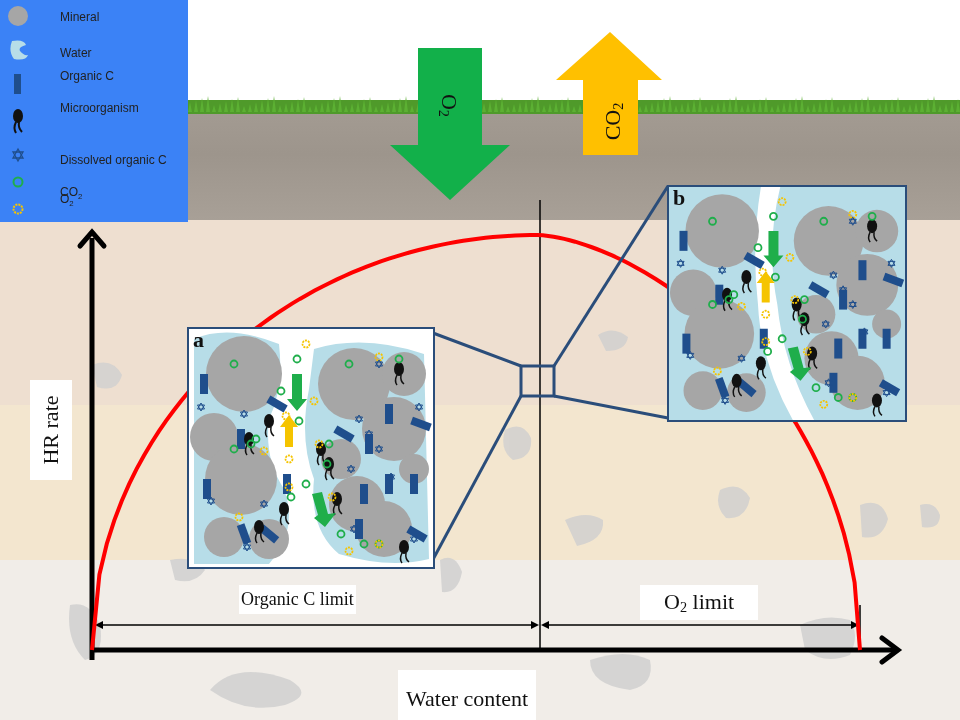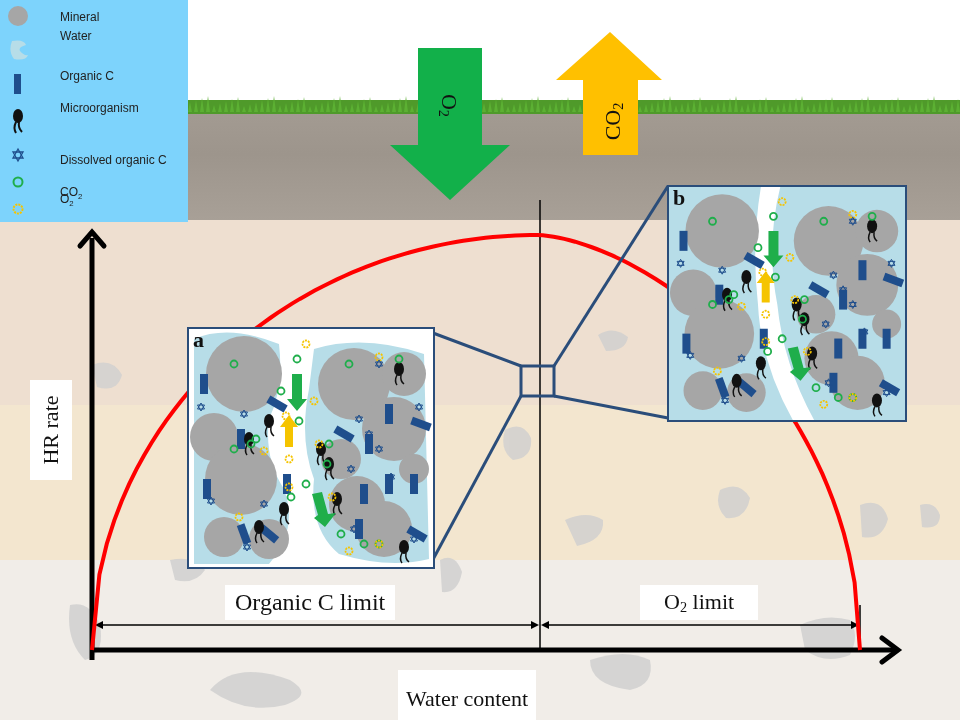--- a/index.html
+++ b/index.html
@@ -4,21 +4,21 @@
 <style>
   html,body{margin:0;padding:0;}
   body{width:960px;height:720px;position:relative;overflow:hidden;background:#f3efe9;font-family:"Liberation Serif",serif;}
   .layer{position:absolute;left:0;width:960px;}
   .sky{top:0;height:100px;background:#ffffff;}
   .topsoil{top:110px;height:110px;background:linear-gradient(180deg,#a39b92 0%,#9d958c 40%,#a8a097 100%);}
   .sand1{top:220px;height:185px;background:#eedfd0;}
   .sand2{top:405px;height:155px;background:#f3e6cf;}
   .sand3{top:560px;height:160px;background:#f1ede8;}
   svg.main{position:absolute;left:0;top:0;}
-  .legend{position:absolute;left:0;top:0;width:188px;height:222px;background:#7dd3fc;font-family:"Liberation Sans",sans-serif;font-size:12px;color:#222;}
+  .legend{position:absolute;left:0;top:0;width:188px;height:222px;background:#3b82f6;font-family:"Liberation Sans",sans-serif;font-size:12px;color:#222;}
   .legend-row{position:absolute;left:60px;height:16px;line-height:16px;}
   .legend-icon{position:absolute;left:4px;width:28px;height:20px;}
   .label-box{position:absolute;background:#fff;color:#111;font-family:"Liberation Serif",serif;white-space:nowrap;}
   .arrow-text{position:absolute;font-family:"Liberation Serif",serif;font-size:22px;color:#111;transform:rotate(90deg);transform-origin:center;white-space:nowrap;}
   sub{font-size:65%;vertical-align:-3px;}
   .inset{position:absolute;border:2px solid #2a4d7a;background:#fff;overflow:hidden;}
   .inset-label{position:absolute;left:4px;top:-2px;font-family:"Liberation Serif",serif;font-weight:bold;font-size:22px;color:#111;}
 </style>
 </head>
 <body>
@@ -93,21 +93,21 @@
 
 <div class="legend">
   <svg class="legend-icon" style="top:6px" viewBox="0 0 28 20">
       <circle cx="14" cy="10" r="10" fill="#a6a6a6"></circle>
     </svg>
   <div class="legend-row" style="top:9px">Mineral</div>
 
   <svg class="legend-icon" style="top:40px" viewBox="0 0 28 20">
       <path d="M8,1 q12,-2 14,4 q-8,2 -6,6 q4,5 8,4 q-2,6 -14,4 q-6,-8 -2,-18 z" fill="#b7dde8"></path>
     </svg>
-  <div class="legend-row" style="top:28px">Water</div>
+  <div class="legend-row" style="top:45px">Water</div>
 
   <svg class="legend-icon" style="top:74px" viewBox="0 0 28 20">
       <rect x="10" y="-2" width="7" height="24" fill="#1f4e8c"></rect>
     </svg>
   <div class="legend-row" style="top:68px">Organic C</div>
 
   <svg class="legend-icon" style="top:108px;height:26px" viewBox="0 0 28 26">
       <ellipse cx="14" cy="8" rx="5" ry="7" fill="#111"></ellipse>
       <path d="M12,14 q-3,6 0,11 M15,14 q-1,6 3,10" stroke="#111" stroke-width="2" fill="none"></path>
     </svg>
@@ -129,21 +129,21 @@
   <svg class="legend-icon" style="top:199px" viewBox="0 0 28 20">
       <circle cx="14" cy="10" r="4.5" stroke="#f5c400" stroke-width="2" stroke-dasharray="2 1" fill="none"></circle>
     </svg>
   <div class="legend-row" style="top:184px"><span>CO</span><sub>2</sub></div>
 </div>
 
 <div class="label-box" style="left:30px;top:380px;width:42px;height:100px;">
   <div style="position:absolute;left:50%;top:50%;transform:translate(-50%,-50%) rotate(-90deg);font-size:22px;">HR rate</div>
 </div>
 <div class="label-box" style="left:398px;top:670px;padding:16px 8px;font-size:22px;">Water content</div>
-<div class="label-box" style="left:225px;top:585px;padding:4px 10px;font-size:24px;">Organic C limit</div>
+<div class="label-box" style="left:239px;top:585px;padding:4px 2px;font-size:18px;">Organic C limit</div>
 <div class="label-box" style="left:640px;top:585px;padding:4px 24px;font-size:22px;"><span>O</span><sub>2</sub><span> limit</span></div>
 
 <div class="inset" style="left:187px;top:327px;width:244px;height:238px;">
   <svg id="inset-a-svg" width="244" height="238" viewBox="0 0 244 238">
       <path d="M5,10 Q40,-5 90,15 Q95,60 80,90 Q75,130 95,160 Q110,200 80,235 L5,235 Z" fill="#b7dde8"></path>
       <path d="M125,20 Q175,5 235,25 L240,230 Q200,240 150,225 Q120,200 125,150 Q110,110 120,60 Z" fill="#b7dde8"></path>
       <circle cx="55" cy="45" r="38" fill="#a6a6a6"></circle>
       <circle cx="25" cy="108" r="24" fill="#a6a6a6"></circle>
       <circle cx="52" cy="150" r="36" fill="#a6a6a6"></circle>
       <circle cx="35" cy="208" r="20" fill="#a6a6a6"></circle>

